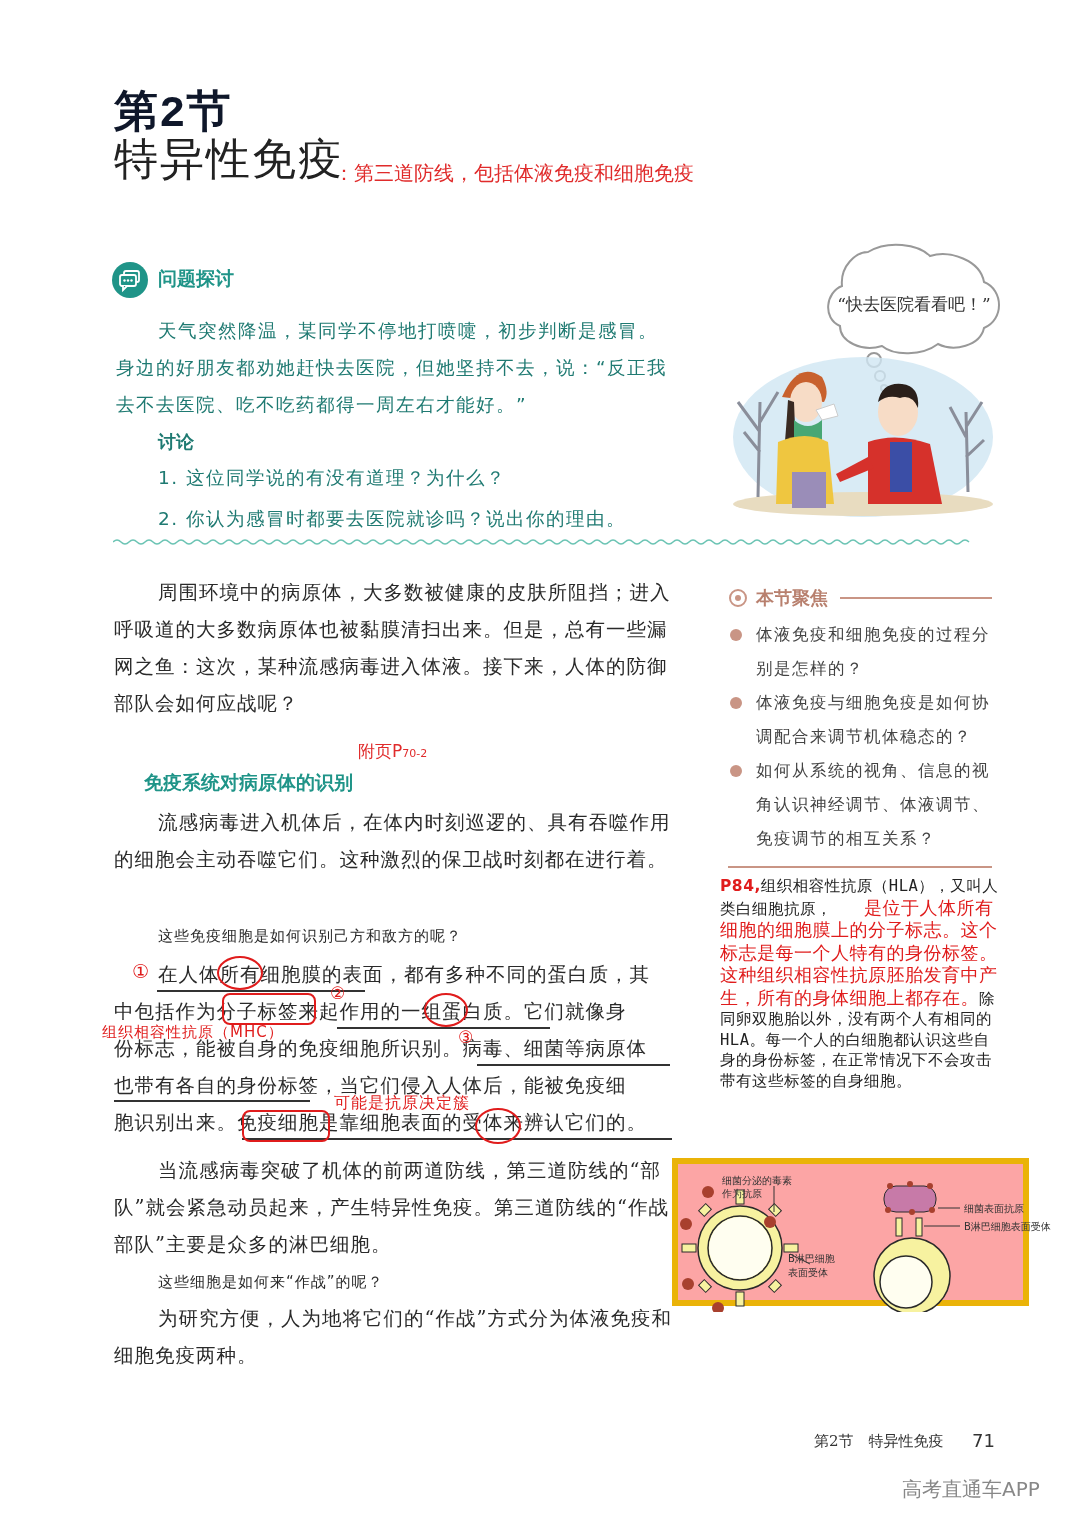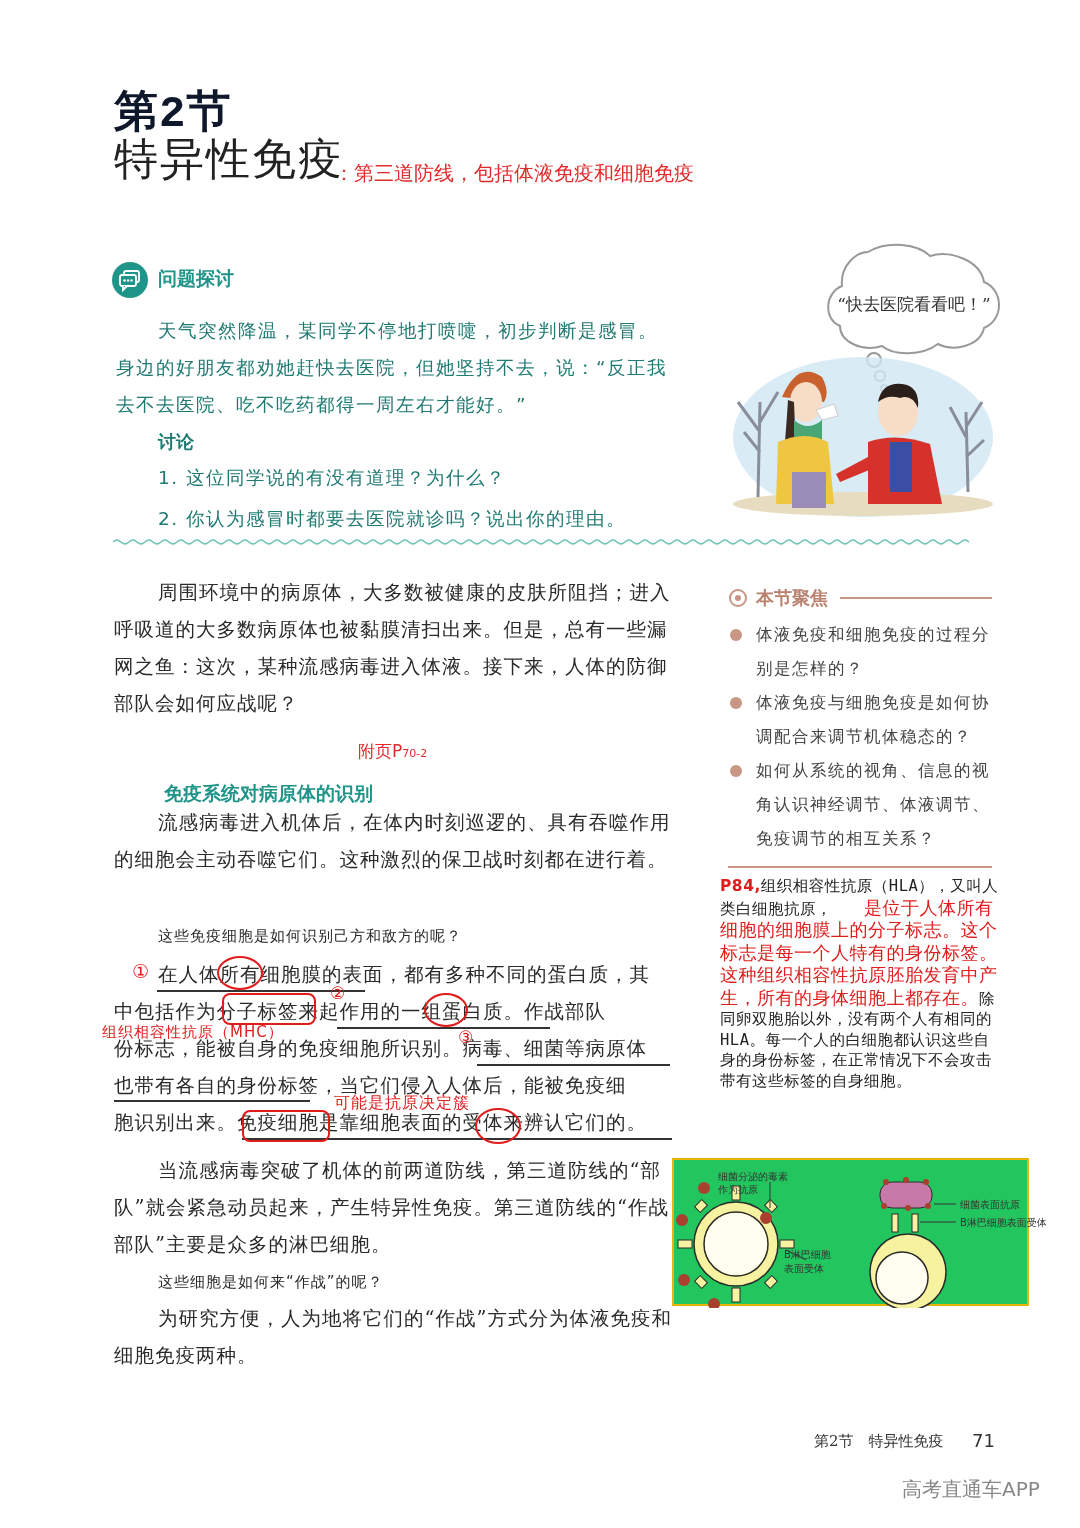--- a/index.html
+++ b/index.html
@@ -22,21 +22,21 @@
   .wave { left: 113px; top: 537px; width: 880px; height: 10px; }
 
   
   .illus { left: 718px; top: 242px; width: 290px; height: 290px; }
 
   
   .para { left: 114px; width: 558px; font-size: 19.5px; line-height: 37px; color: #2a2a2a; letter-spacing: 1px; text-indent: 44px; font-family: "DejaVu Serif", serif; }
   .para.italic-like { font-family: "DejaVu Sans", sans-serif; font-size: 15px; }
   .fuye { left: 358px; top: 740px; font-size: 17px; color: #e02b2b; font-family: "DejaVu Sans", sans-serif; }
   .fuye small { font-size: 11px; }
-  .subhead { left: 164px; top: 770px; font-size: 19px; font-weight: bold; color: #1f9488; font-family: "DejaVu Sans", sans-serif; margin-top: 11px; }
+  .subhead { left: 144px; top: 770px; font-size: 19px; font-weight: bold; color: #1f9488; font-family: "DejaVu Sans", sans-serif; }
 
   
   .focus-icon { left: 729px; top: 589px; width: 18px; height: 18px; border: 2px solid #c99585; border-radius: 50%; }
   .focus-icon::after { content: ""; position: absolute; left: 4px; top: 4px; width: 6px; height: 6px; border-radius: 50%; background: #c99585; }
   .focus-title { left: 756px; top: 586px; font-size: 18px; font-weight: bold; color: #b8806e; font-family: "DejaVu Sans", sans-serif; }
   .focus-line { left: 840px; top: 597px; width: 152px; height: 2px; background: #c99585; }
   .focus-list { left: 728px; top: 618px; width: 270px; }
   .focus-item { position: relative; padding-left: 28px; font-size: 16.5px; line-height: 34px; color: #444; letter-spacing: 1.5px; font-family: "DejaVu Sans", sans-serif; }
   .focus-item .dot { position: absolute; left: 2px; top: 11px; width: 12px; height: 12px; border-radius: 50%; background: #c99585; }
   .focus-bottom { left: 728px; top: 866px; width: 264px; height: 2px; background: #c99585; }
@@ -46,21 +46,21 @@
   .hla .red { color: #e01c1c; }
   .hla .bigred { color: #e01c1c; font-size: 18px; line-height: 22px; margin-left: 32px; }
 
   
   .ann-red { color: #e01c1c; font-family: "DejaVu Sans", sans-serif; }
   .circle { position: absolute; border: 2px solid #e01c1c; border-radius: 50%; }
   .rbox { position: absolute; border: 2px solid #e01c1c; border-radius: 8px; }
   .uline { position: absolute; height: 1.5px; background: #333; }
 
   
-  .figure { left: 672px; top: 1158px; width: 357px; height: 148px; border: 2px solid #eab308; background: #22c55e; }
+  .figure { left: 672px; top: 1158px; width: 357px; height: 148px; border: 6px solid #eab308; background: #fca5a5; }
 
   
   .footer-sec { left: 814px; top: 1432px; font-size: 15px; color: #333; font-family: "DejaVu Serif", serif; }
   .footer-page { left: 972px; top: 1430px; font-size: 18px; color: #333; font-family: "DejaVu Sans", sans-serif; }
   .watermark { left: 902px; top: 1476px; font-size: 20px; color: #888; font-family: "DejaVu Sans", sans-serif; }
 </style>
 </head>
 <body>
 
 <div class="abs sec-num">第2节</div>
@@ -118,21 +118,21 @@
 
 <div class="abs para" style="top:574px">周围环境中的病原体，大多数被健康的皮肤所阻挡；进入呼吸道的大多数病原体也被黏膜清扫出来。但是，总有一些漏网之鱼：这次，某种流感病毒进入体液。接下来，人体的防御部队会如何应战呢？</div>
 
 <div class="abs fuye"><span>附页P</span><small>70-2</small></div>
 <div class="abs subhead">免疫系统对病原体的识别</div>
 
 <div class="abs para" style="top:804px">流感病毒进入机体后，在体内时刻巡逻的、具有吞噬作用的细胞会主动吞噬它们。这种激烈的保卫战时刻都在进行着。</div>
 <div class="abs para italic-like" style="top:918px">这些免疫细胞是如何识别己方和敌方的呢？</div>
 
 <div class="abs para" style="top:956px; text-indent:0; left:158px; width:520px;">在人体所有细胞膜的表面，都有多种不同的蛋白质，其</div>
-<div class="abs para" style="top:993px; text-indent:0;">中包括作为分子标签来起作用的一组蛋白质。作战部队</div>
+<div class="abs para" style="top:993px; text-indent:0;">中包括作为分子标签来起作用的一组蛋白质。它们就像身</div>
 <div class="abs para" style="top:1030px; text-indent:0;">份标志，能被自身的免疫细胞所识别。病毒、细菌等病原体</div>
 <div class="abs para" style="top:1067px; text-indent:0;">也带有各自的身份标签，当它们侵入人体后，能被免疫细</div>
 <div class="abs para" style="top:1104px; text-indent:0;">胞识别出来。免疫细胞是靠细胞表面的受体来辨认它们的。</div>
 
 <div class="uline" style="left:157px; top:990px; width:208px;"></div>
 <div class="uline" style="left:337px; top:1027px; width:213px;"></div>
 <div class="uline" style="left:477px; top:1064px; width:193px;"></div>
 <div class="uline" style="left:114px; top:1100px; width:196px;"></div>
 <div class="uline" style="left:242px; top:1138px; width:430px;"></div>
 

